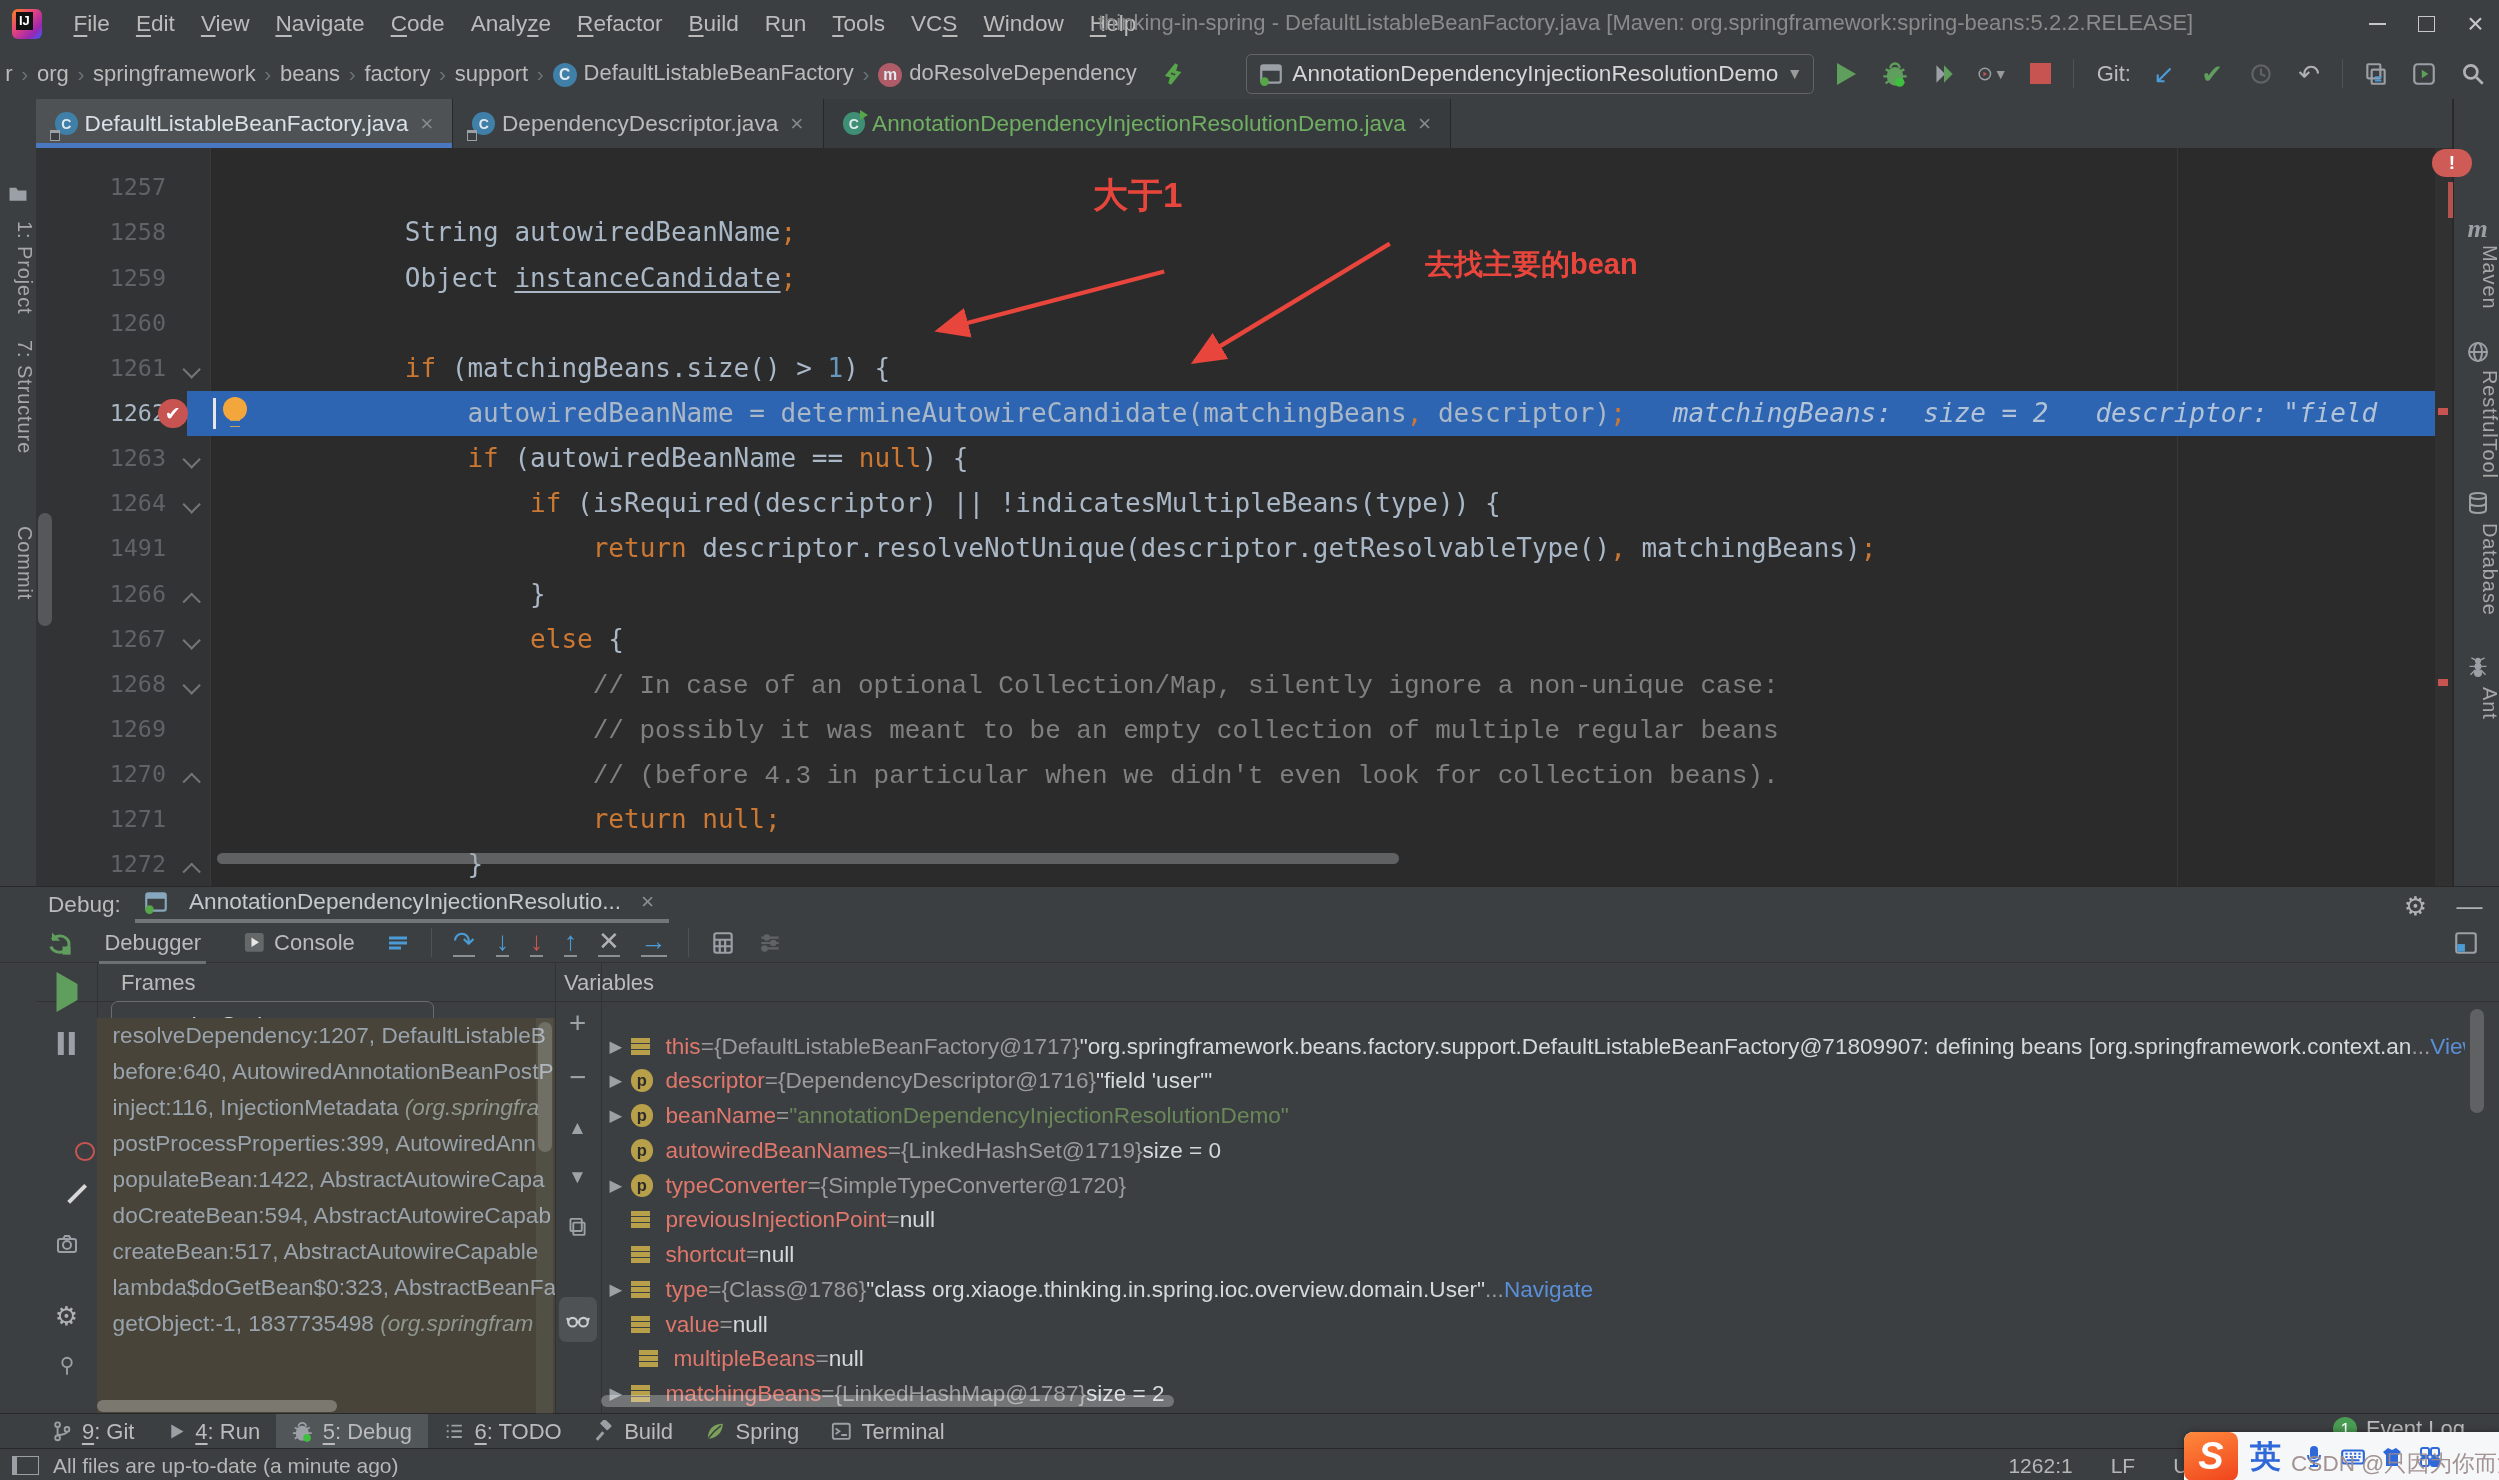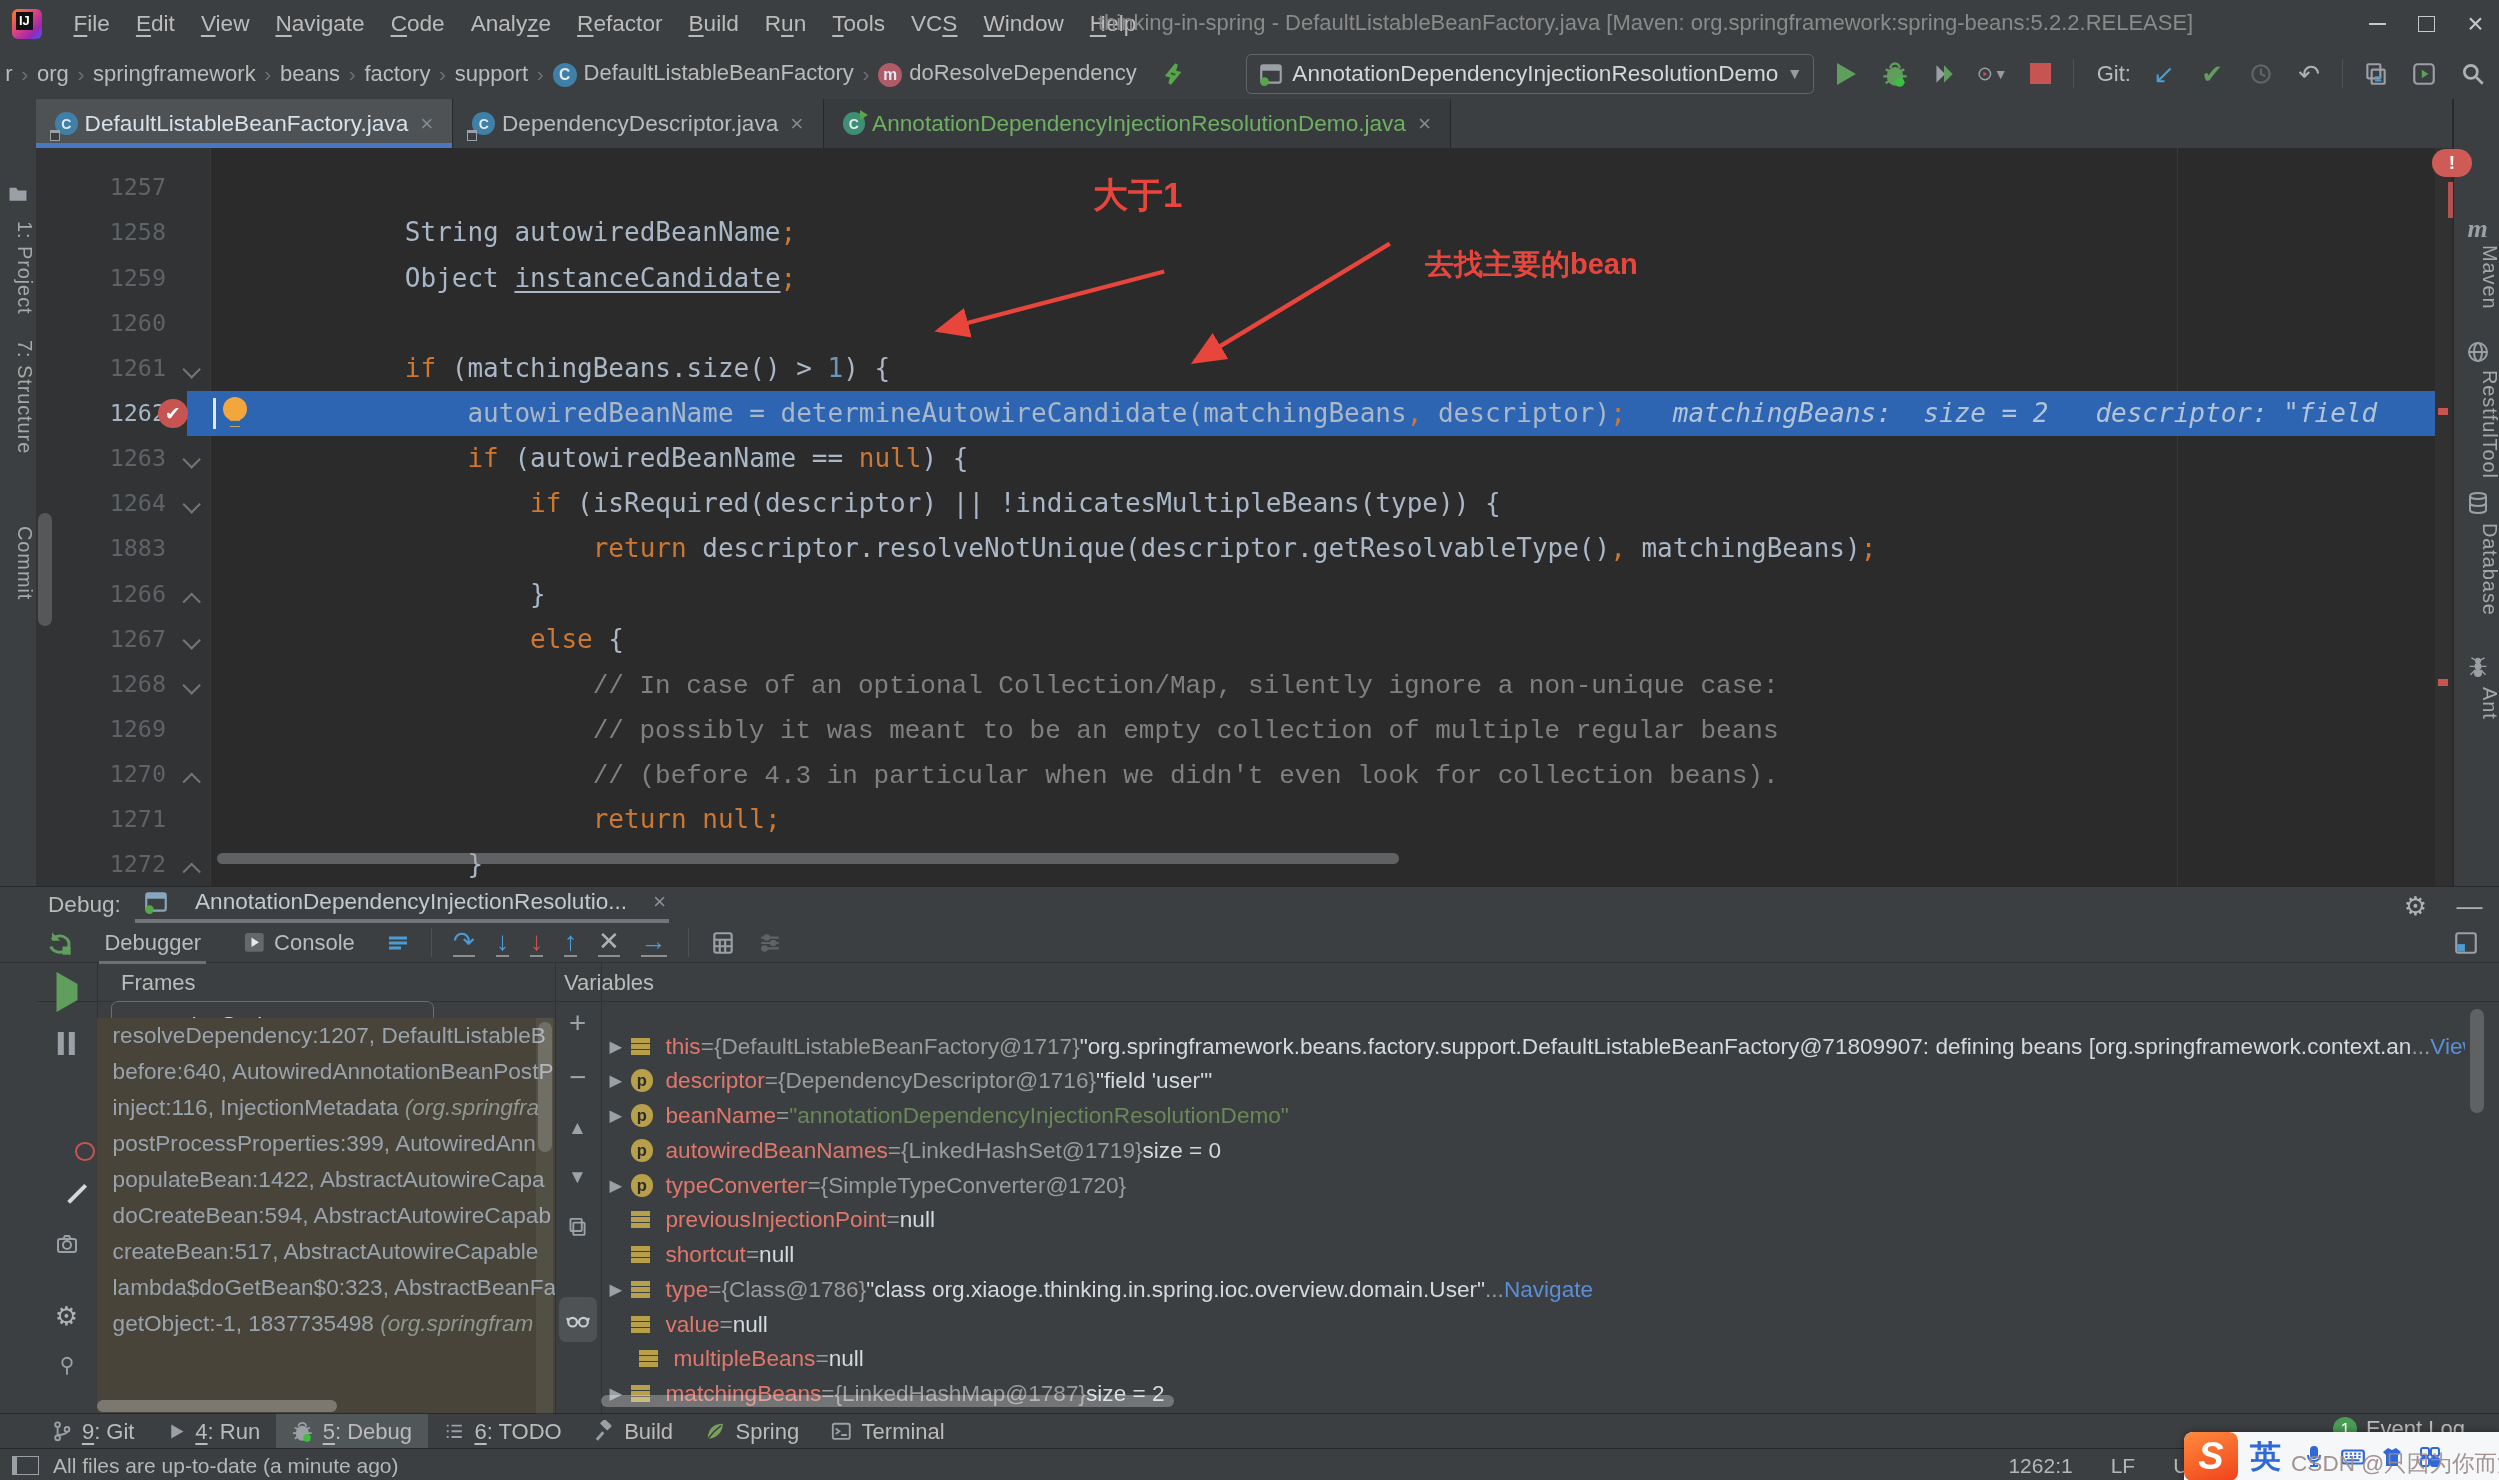--- a/index.html
+++ b/index.html
@@ -79,21 +79,21 @@
   .vthumb{position:absolute;left:1.7px;top:365px;width:14px;height:113px;background:rgba(255,255,255,0.18);border-radius:7px;}
   .stripe-red{position:absolute;left:3.5px;width:10.4px;height:7px;background:#c75450;}
   .annotext{position:absolute;color:#e8453c;font-weight:bold;white-space:nowrap;}
   .annot-svg{position:absolute;left:0;top:0;}
   .redbadge{position:absolute;left:2432px;top:149px;width:40px;height:28px;border-radius:14px;background:#cf5b56;color:#fff;font-size:19px;font-weight:bold;display:flex;align-items:center;justify-content:center;z-index:6;}
   .redline{position:absolute;left:2448px;top:182px;width:5.2px;height:36px;background:#b3524e;z-index:6;}
   
   .debugpanel{position:absolute;left:0;top:886px;width:2500px;height:527px;background:#3c3f41;border-top:1.7px solid #282828;}
   .dbg-header{position:absolute;left:0;top:0;width:100%;height:36px;}
   .dbg-title{position:absolute;left:48px;top:5.2px;font-size:22.6px;color:#bbbbbb;}
-  .dbg-tabbox{position:absolute;left:143px;top:1.7px;display:flex;align-items:center;gap:26px;}
+  .dbg-tabbox{position:absolute;left:143px;top:1.7px;display:flex;align-items:center;gap:20px;}
   .dbg-tabbox .lbl{font-size:22.6px;color:#c3c9ce;white-space:nowrap;}
   .dbg-tabbox .x{color:#8a9096;font-size:22.6px;}
   .dbg-underline{position:absolute;left:135px;top:32px;width:534px;height:3.5px;background:#72767a;}
   .dbg-hdr-right{position:absolute;right:17.4px;top:3.5px;display:flex;gap:29.5px;align-items:center;color:#afb1b3;}
   .dbg-toolbar{position:absolute;left:0;top:36px;width:100%;height:40px;border-bottom:0.9px solid #323232;display:flex;align-items:center;gap:21px;padding-left:45px;box-sizing:border-box;}
   .dbg-tab{display:flex;align-items:center;gap:8.7px;font-size:22px;color:#bbbbbb;padding:3.5px 10.4px;position:relative;}
   .dbg-tab.active:after{content:"";position:absolute;left:5.2px;right:5.2px;bottom:-5.2px;height:3.5px;background:#6e7173;}
   .stepic{font-size:26px;line-height:1;padding-bottom:1.7px;border-bottom:2.6px solid #8a8f93;}
   .blue{color:#4b9bd5;} .red{color:#c75450;} .green{color:#5f9e5c;} .gray{color:#afb1b3;}
   .dbg-content-border1{position:absolute;left:97px;top:76px;width:0.9px;height:451px;background:#323232;}
@@ -377,21 +377,21 @@
         <div class="lnum">1263</div>
         <div class="fold down"></div>
         <div class="codeline"><span class="tok-d">                </span><span class="tok-k">if</span><span class="tok-d"> (autowiredBeanName == </span><span class="tok-k">null</span><span class="tok-d">) {</span></div>
       </div>
       <div class="code-row" style="top: 333px;">
         <div class="lnum">1264</div>
         <div class="fold down"></div>
         <div class="codeline"><span class="tok-d">                    </span><span class="tok-k">if</span><span class="tok-d"> (isRequired(descriptor) || !indicatesMultipleBeans(type)) {</span></div>
       </div>
       <div class="code-row" style="top: 378px;">
-        <div class="lnum">1883</div>
+        <div class="lnum">1491</div>
         <div class="codeline"><span class="tok-d">                        </span><span class="tok-k">return</span><span class="tok-d"> descriptor.resolveNotUnique(descriptor.getResolvableType()</span><span class="tok-k">,</span><span class="tok-d"> matchingBeans)</span><span class="tok-k">;</span></div>
       </div>
       <div class="code-row" style="top: 424px;">
         <div class="lnum">1266</div>
         <div class="fold up"></div>
         <div class="codeline"><span class="tok-d">                    }</span></div>
       </div>
       <div class="code-row" style="top: 469px;">
         <div class="lnum">1267</div>
         <div class="fold down"></div>

